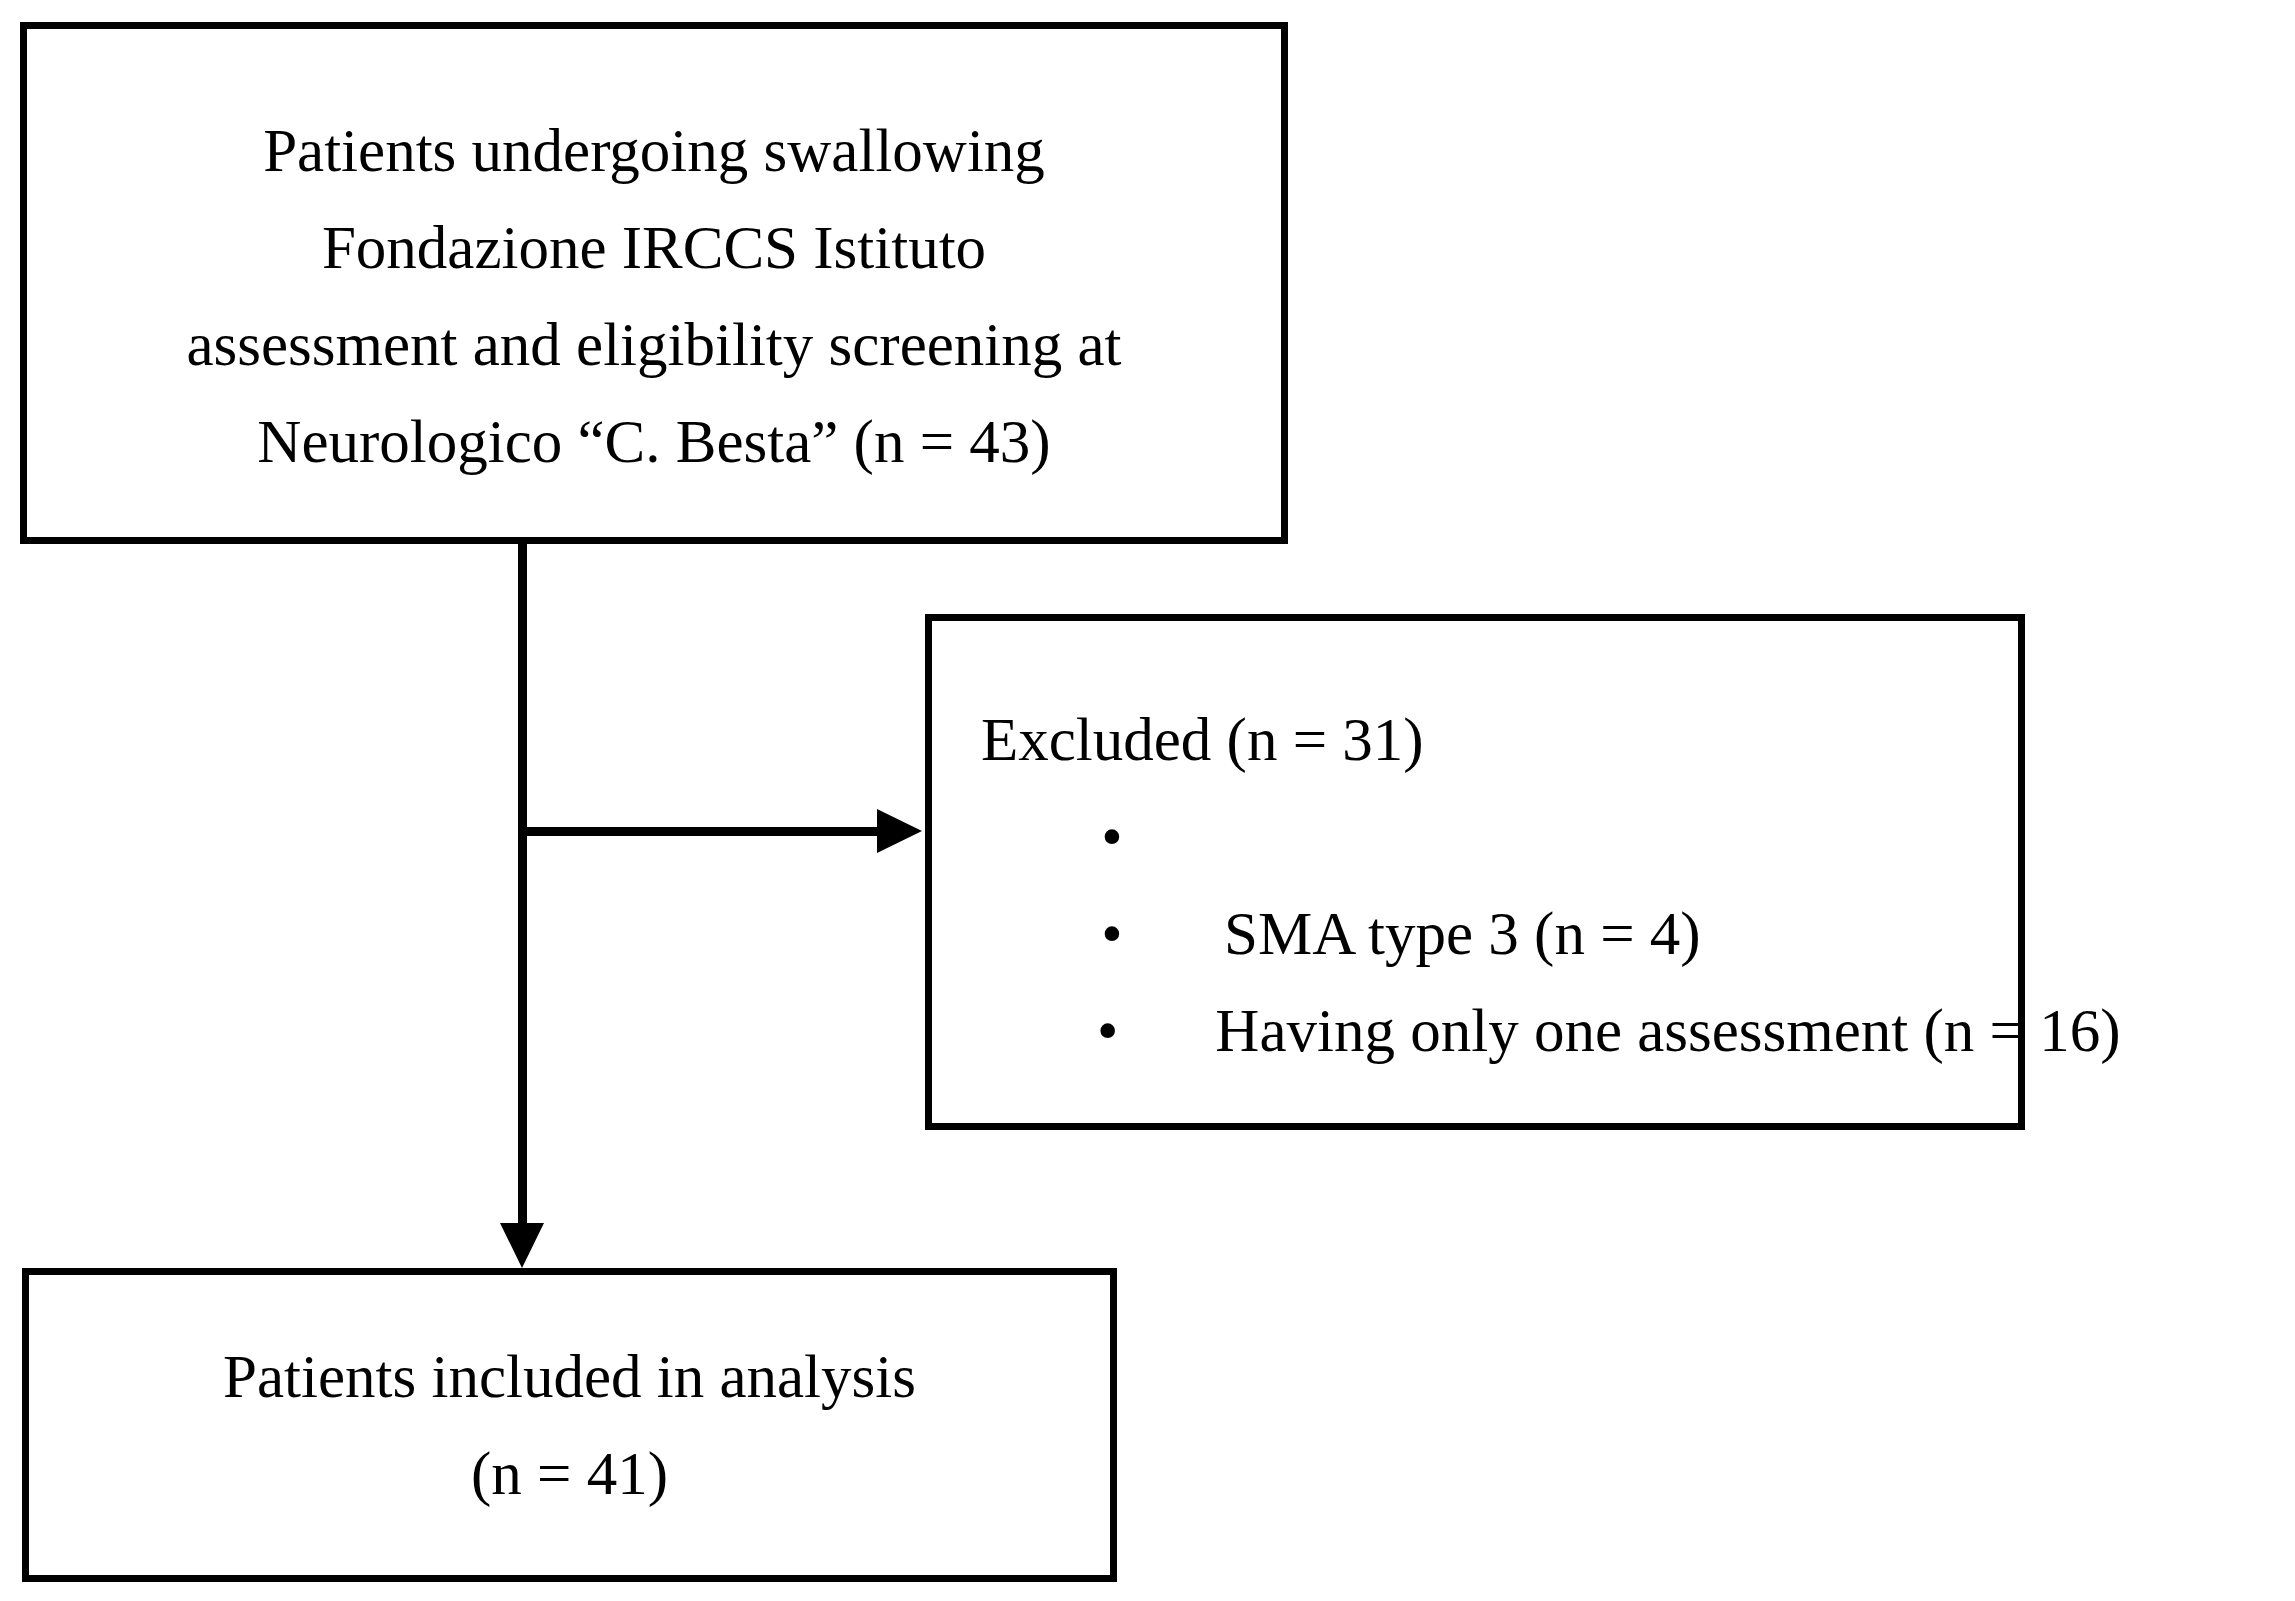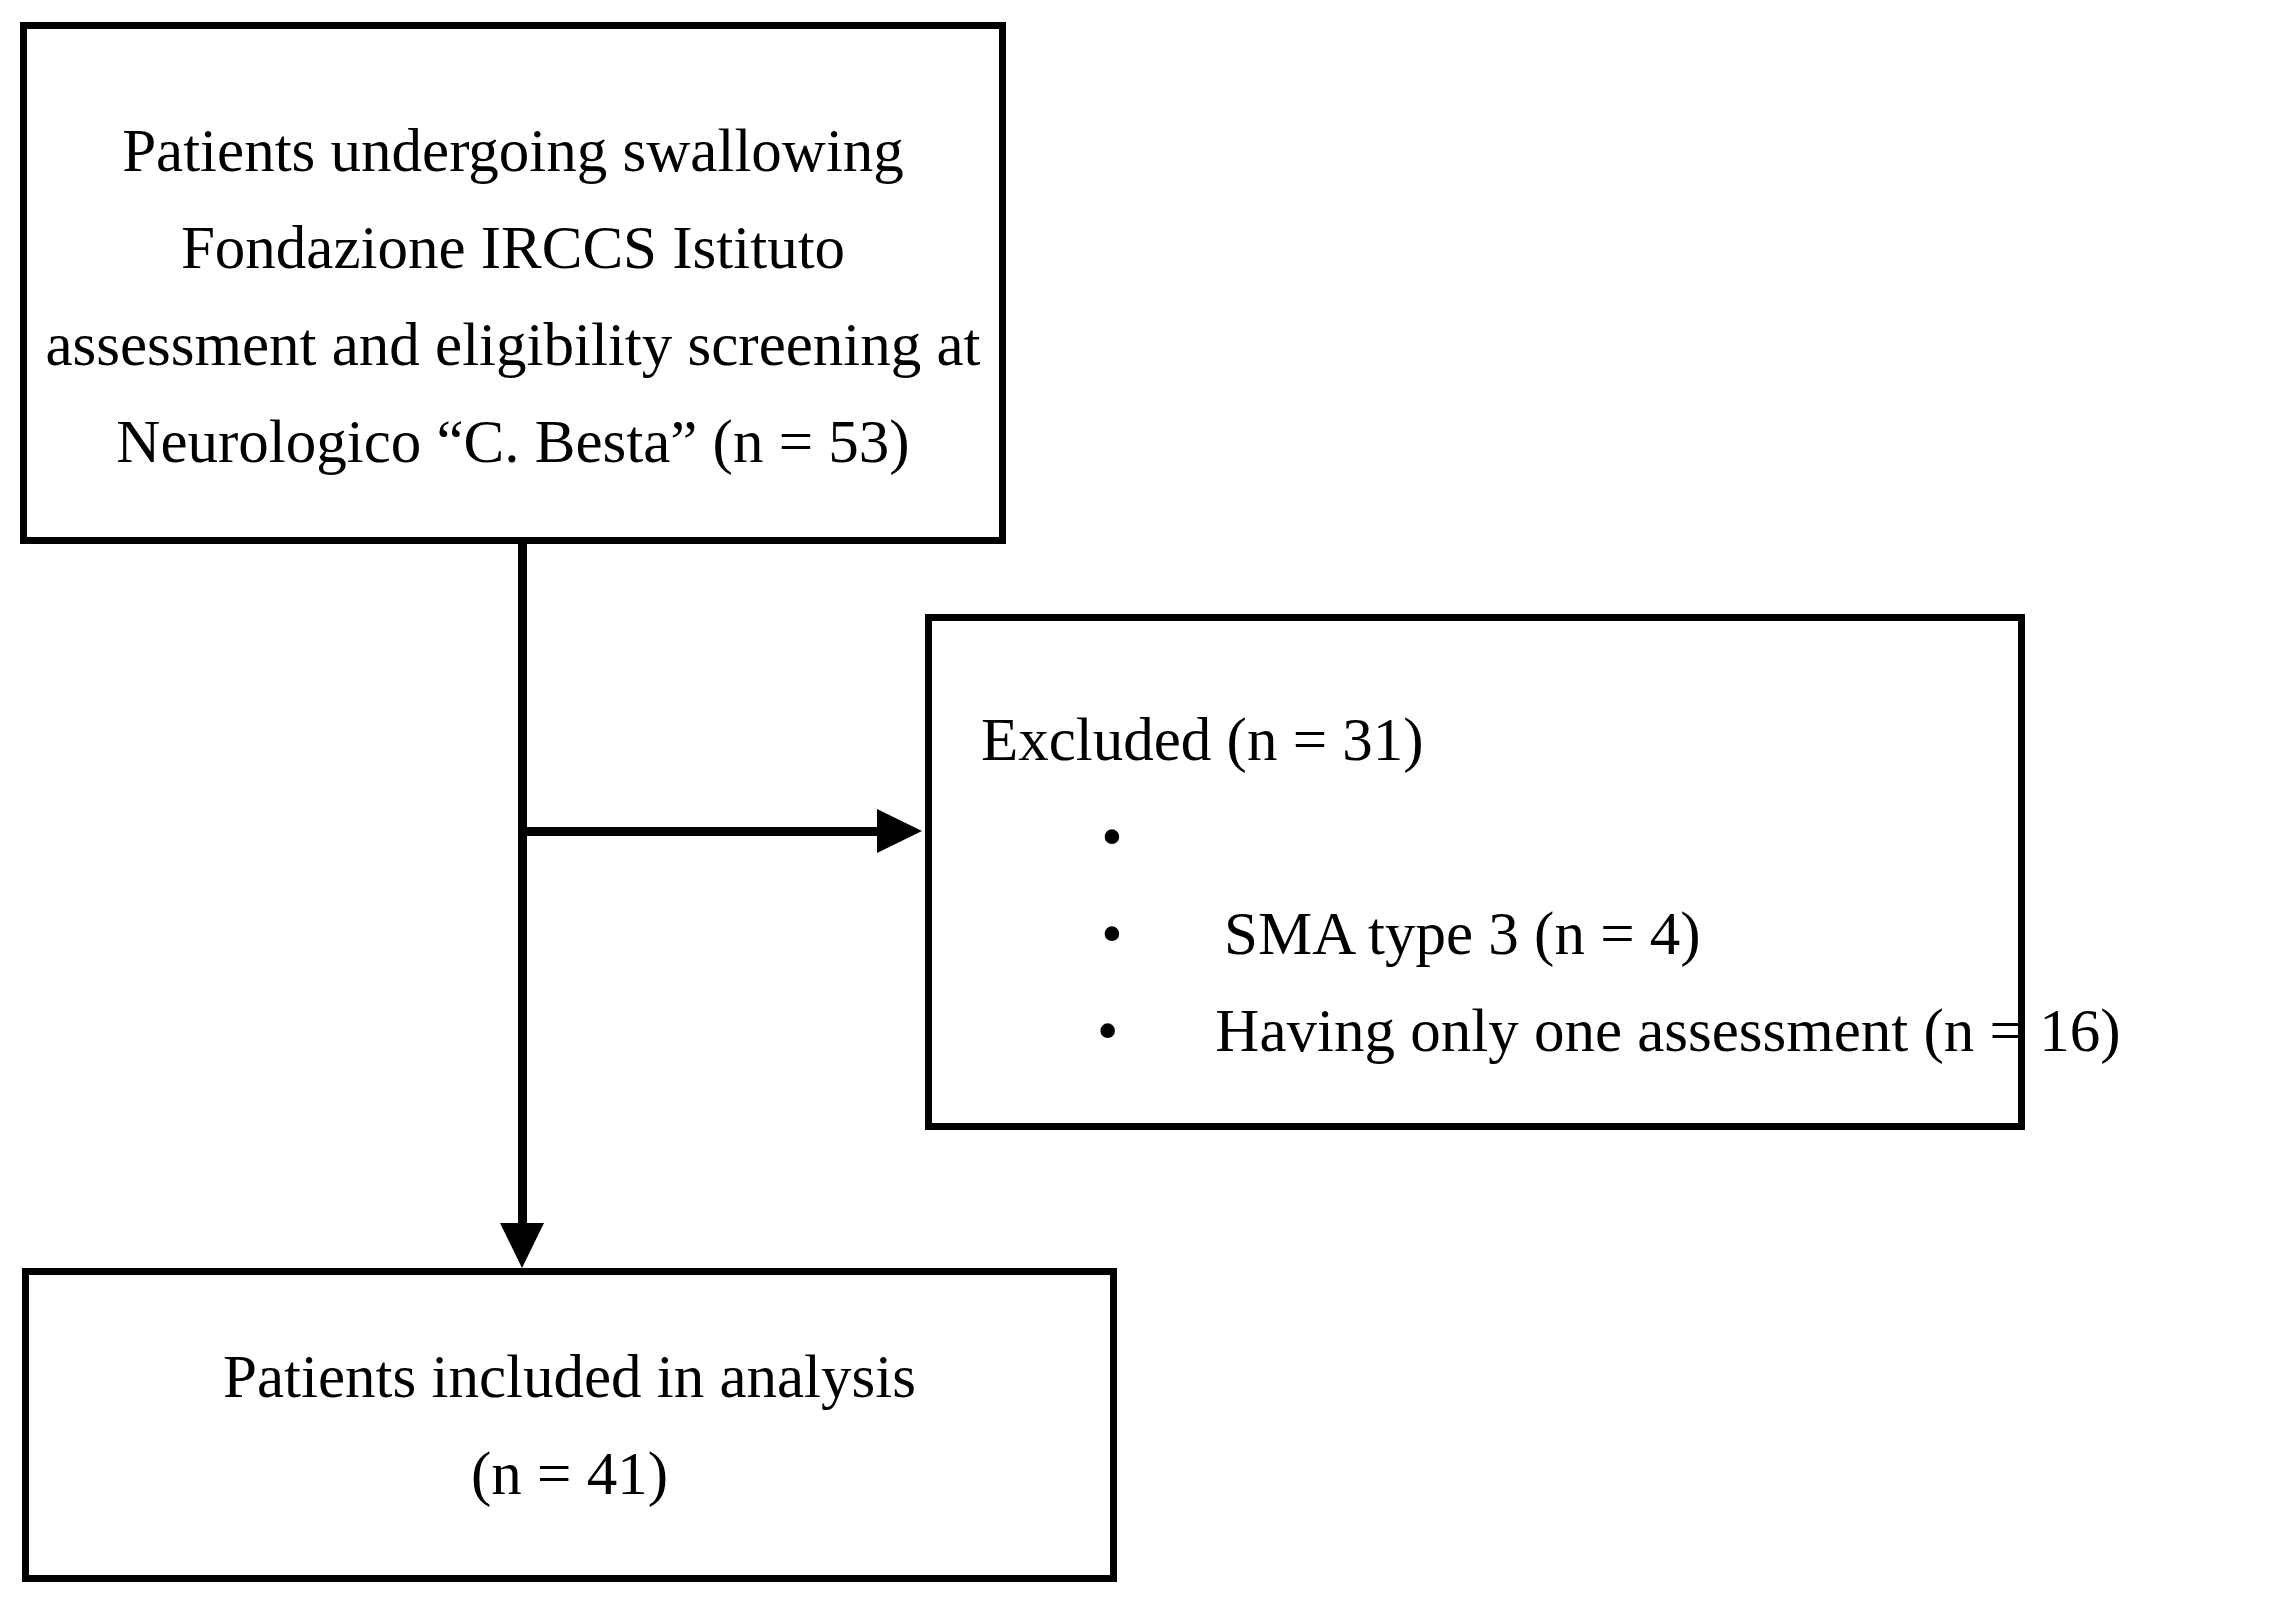--- a/index.html
+++ b/index.html
@@ -15,21 +15,21 @@
   }
   .box {
     position: absolute;
     border: 7.8px solid #000000;
     background: #ffffff;
   }
   .flow-text { font-size: 61px; line-height: 97px; }
   .nowrap { white-space: nowrap; }
 
   .screening-box {
-    left: 20px; top: 22px; width: 986px; height: 522px;
+    left: 20px; top: 22px; width: 1268px; height: 522px;
     display: flex; flex-direction: column;
     justify-content: center; align-items: center;
     text-align: center;
     padding-top: 26px;
   }
   .included-box {
     left: 22px; top: 1268px; width: 1095px; height: 314px;
     display: flex; flex-direction: column;
     justify-content: center; 
     text-align: center;
@@ -80,21 +80,21 @@
 </style>
 </head>
 <body>
 
 <div class="canvas">
 
   <div class="box screening-box flow-text">
     <div class="nowrap">Patients undergoing swallowing</div>
     <div class="nowrap">Fondazione IRCCS Istituto</div>
     <div class="nowrap">assessment and eligibility screening at</div>
-    <div class="nowrap">Neurologico “C. Besta” (n = 53)</div>
+    <div class="nowrap">Neurologico “C. Besta” (n = 43)</div>
   </div>
 
   <div class="vline"></div>
   <div class="arrow-down"></div>
   <div class="hline"></div>
   <div class="arrow-right"></div>
 
   <div class="box excluded-box flow-text">
     <div class="excluded-heading">Excluded (n = 31)</div>
     <ul class="excluded-list">

